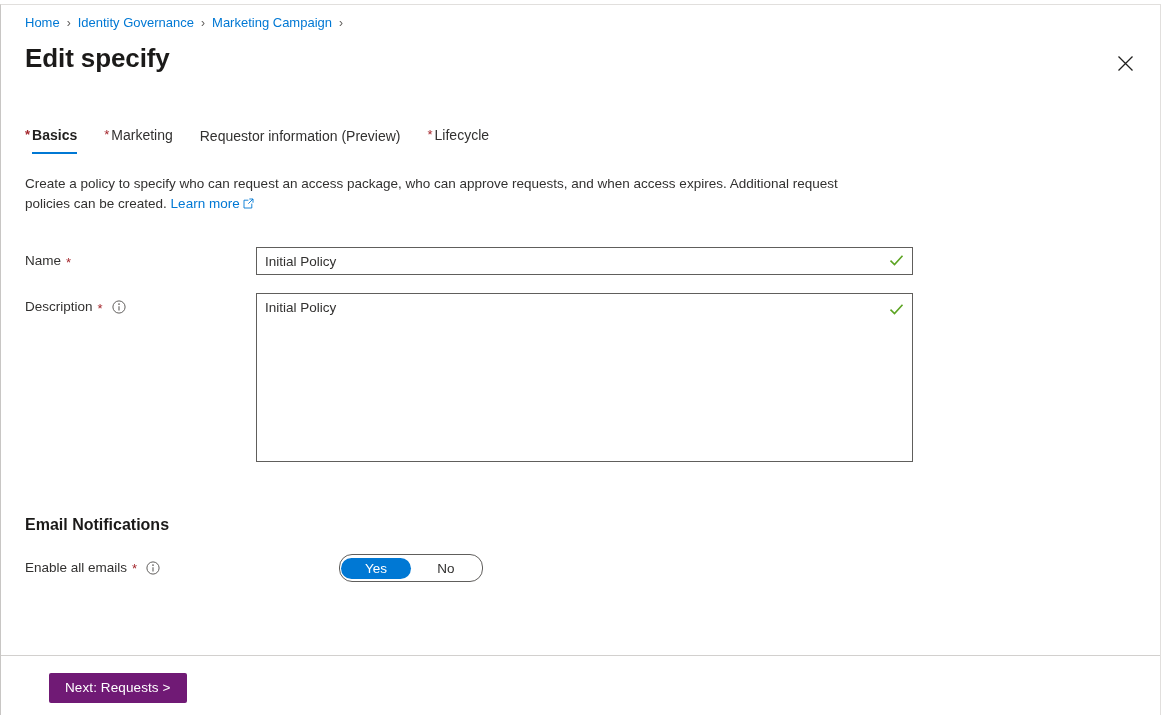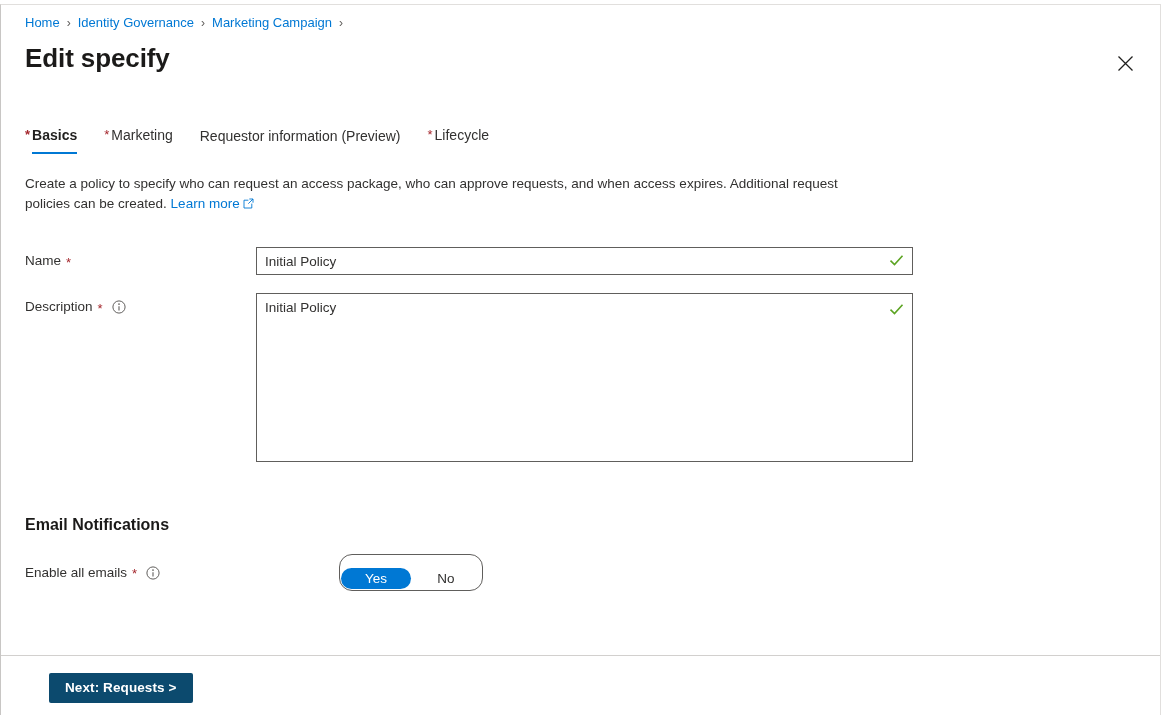--- a/index.html
+++ b/index.html
@@ -246,22 +246,22 @@
   }
   .toggle-label .req-star {
     color: #a4262c;
     margin-left: 5px;
     font-size: 13px;
     position: relative;
     top: 1px;
   }
   .pill-toggle {
     display: inline-flex;
-    align-items: flex-end;
-    height: 37px;
+    align-items: center;
+    height: 28px;
     border: 1px solid #605e5c;
     border-radius: 13px;
     background: #ffffff;
     padding: 1px;
     box-sizing: border-box;
     cursor: pointer;
     user-select: none;
   }
   .pill-opt {
     min-width: 70px;
@@ -285,26 +285,26 @@
   .footer {
     flex: 0 0 auto;
     border-top: 1px solid #d2d0ce;
     height: 64px;
     display: flex;
     align-items: center;
     padding-left: 48px;
     box-sizing: border-box;
   }
   .primary-btn {
-    background: #0c4a6e;
+    background: #701a75;
     color: #ffffff;
     border: none;
     font-family: inherit;
     font-size: 13.5px;
-    font-weight: 700;
+    font-weight: 400;
     height: 30px;
     padding: 0 16px;
     cursor: pointer;
     border-radius: 2px;
     letter-spacing: 0.1px;
   }
 </style>
 </head>
 <body>
 

